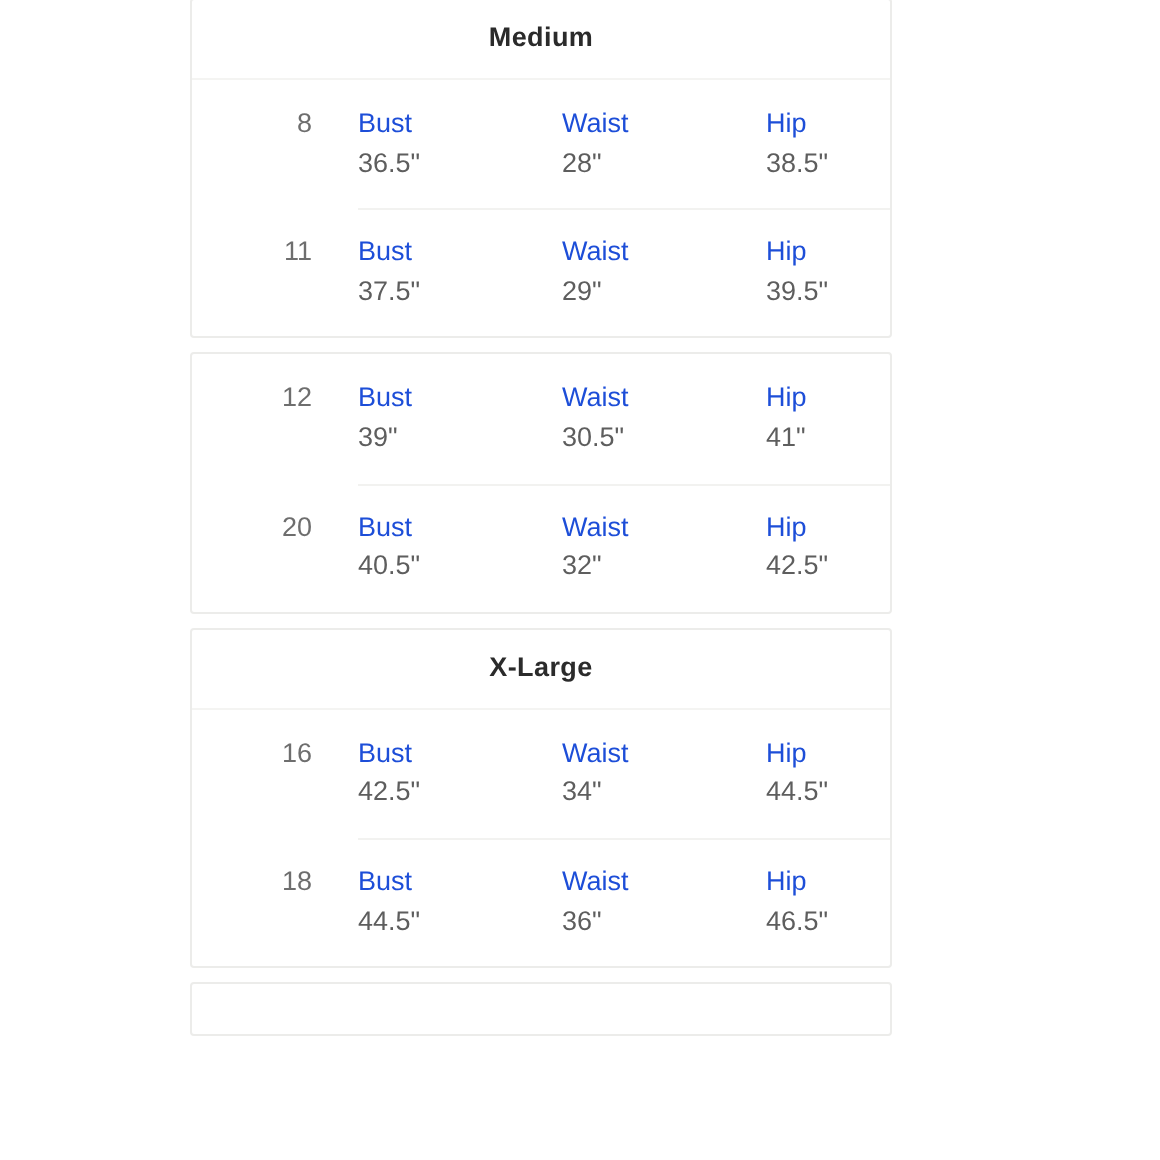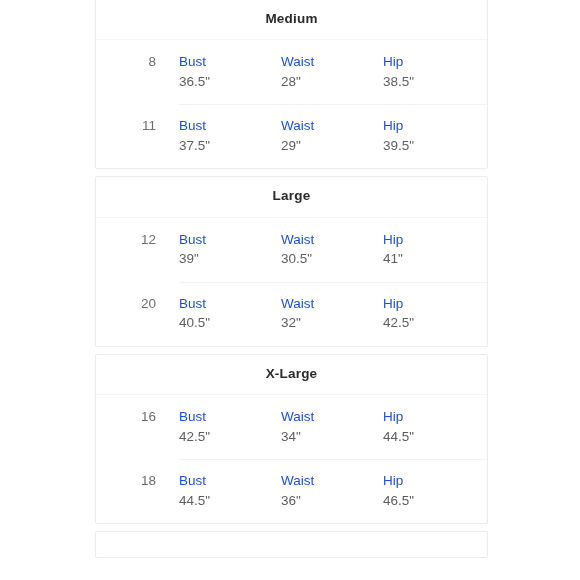--- a/index.html
+++ b/index.html
@@ -20,21 +20,21 @@
     top: -1px;
     width: 393px;
   }
 
   .size-card {
     background: #ffffff;
     border: 1px solid #ececea;
     border-radius: 2px;
     margin-bottom: 7px;
     box-sizing: border-box;
-    width: 393px;
+    width: 351px;
   }
 
   .card-header {
     text-align: center;
     font-size: 13.5px;
     font-weight: bold;
     color: #2b2b2b;
     letter-spacing: 0.2px;
     padding: 11px 0 12px 0;
     border-bottom: 1px solid #f4f4f2;
@@ -139,21 +139,20 @@
           <span class="measure-label">Waist</span>
           <span class="measure-value">29"</span>
         </div>
         <div class="col-measure">
           <span class="measure-label">Hip</span>
           <span class="measure-value">39.5"</span>
         </div>
       </div>
     </div>
     <div class="size-card">
-      <div class="card-header">Large</div>
       <div class="size-row">
         <div class="col-size">12</div>
         <div class="col-spacer"></div>
         <div class="col-measure">
           <span class="measure-label">Bust</span>
           <span class="measure-value">39"</span>
         </div>
         <div class="col-measure">
           <span class="measure-label">Waist</span>
           <span class="measure-value">30.5"</span>

